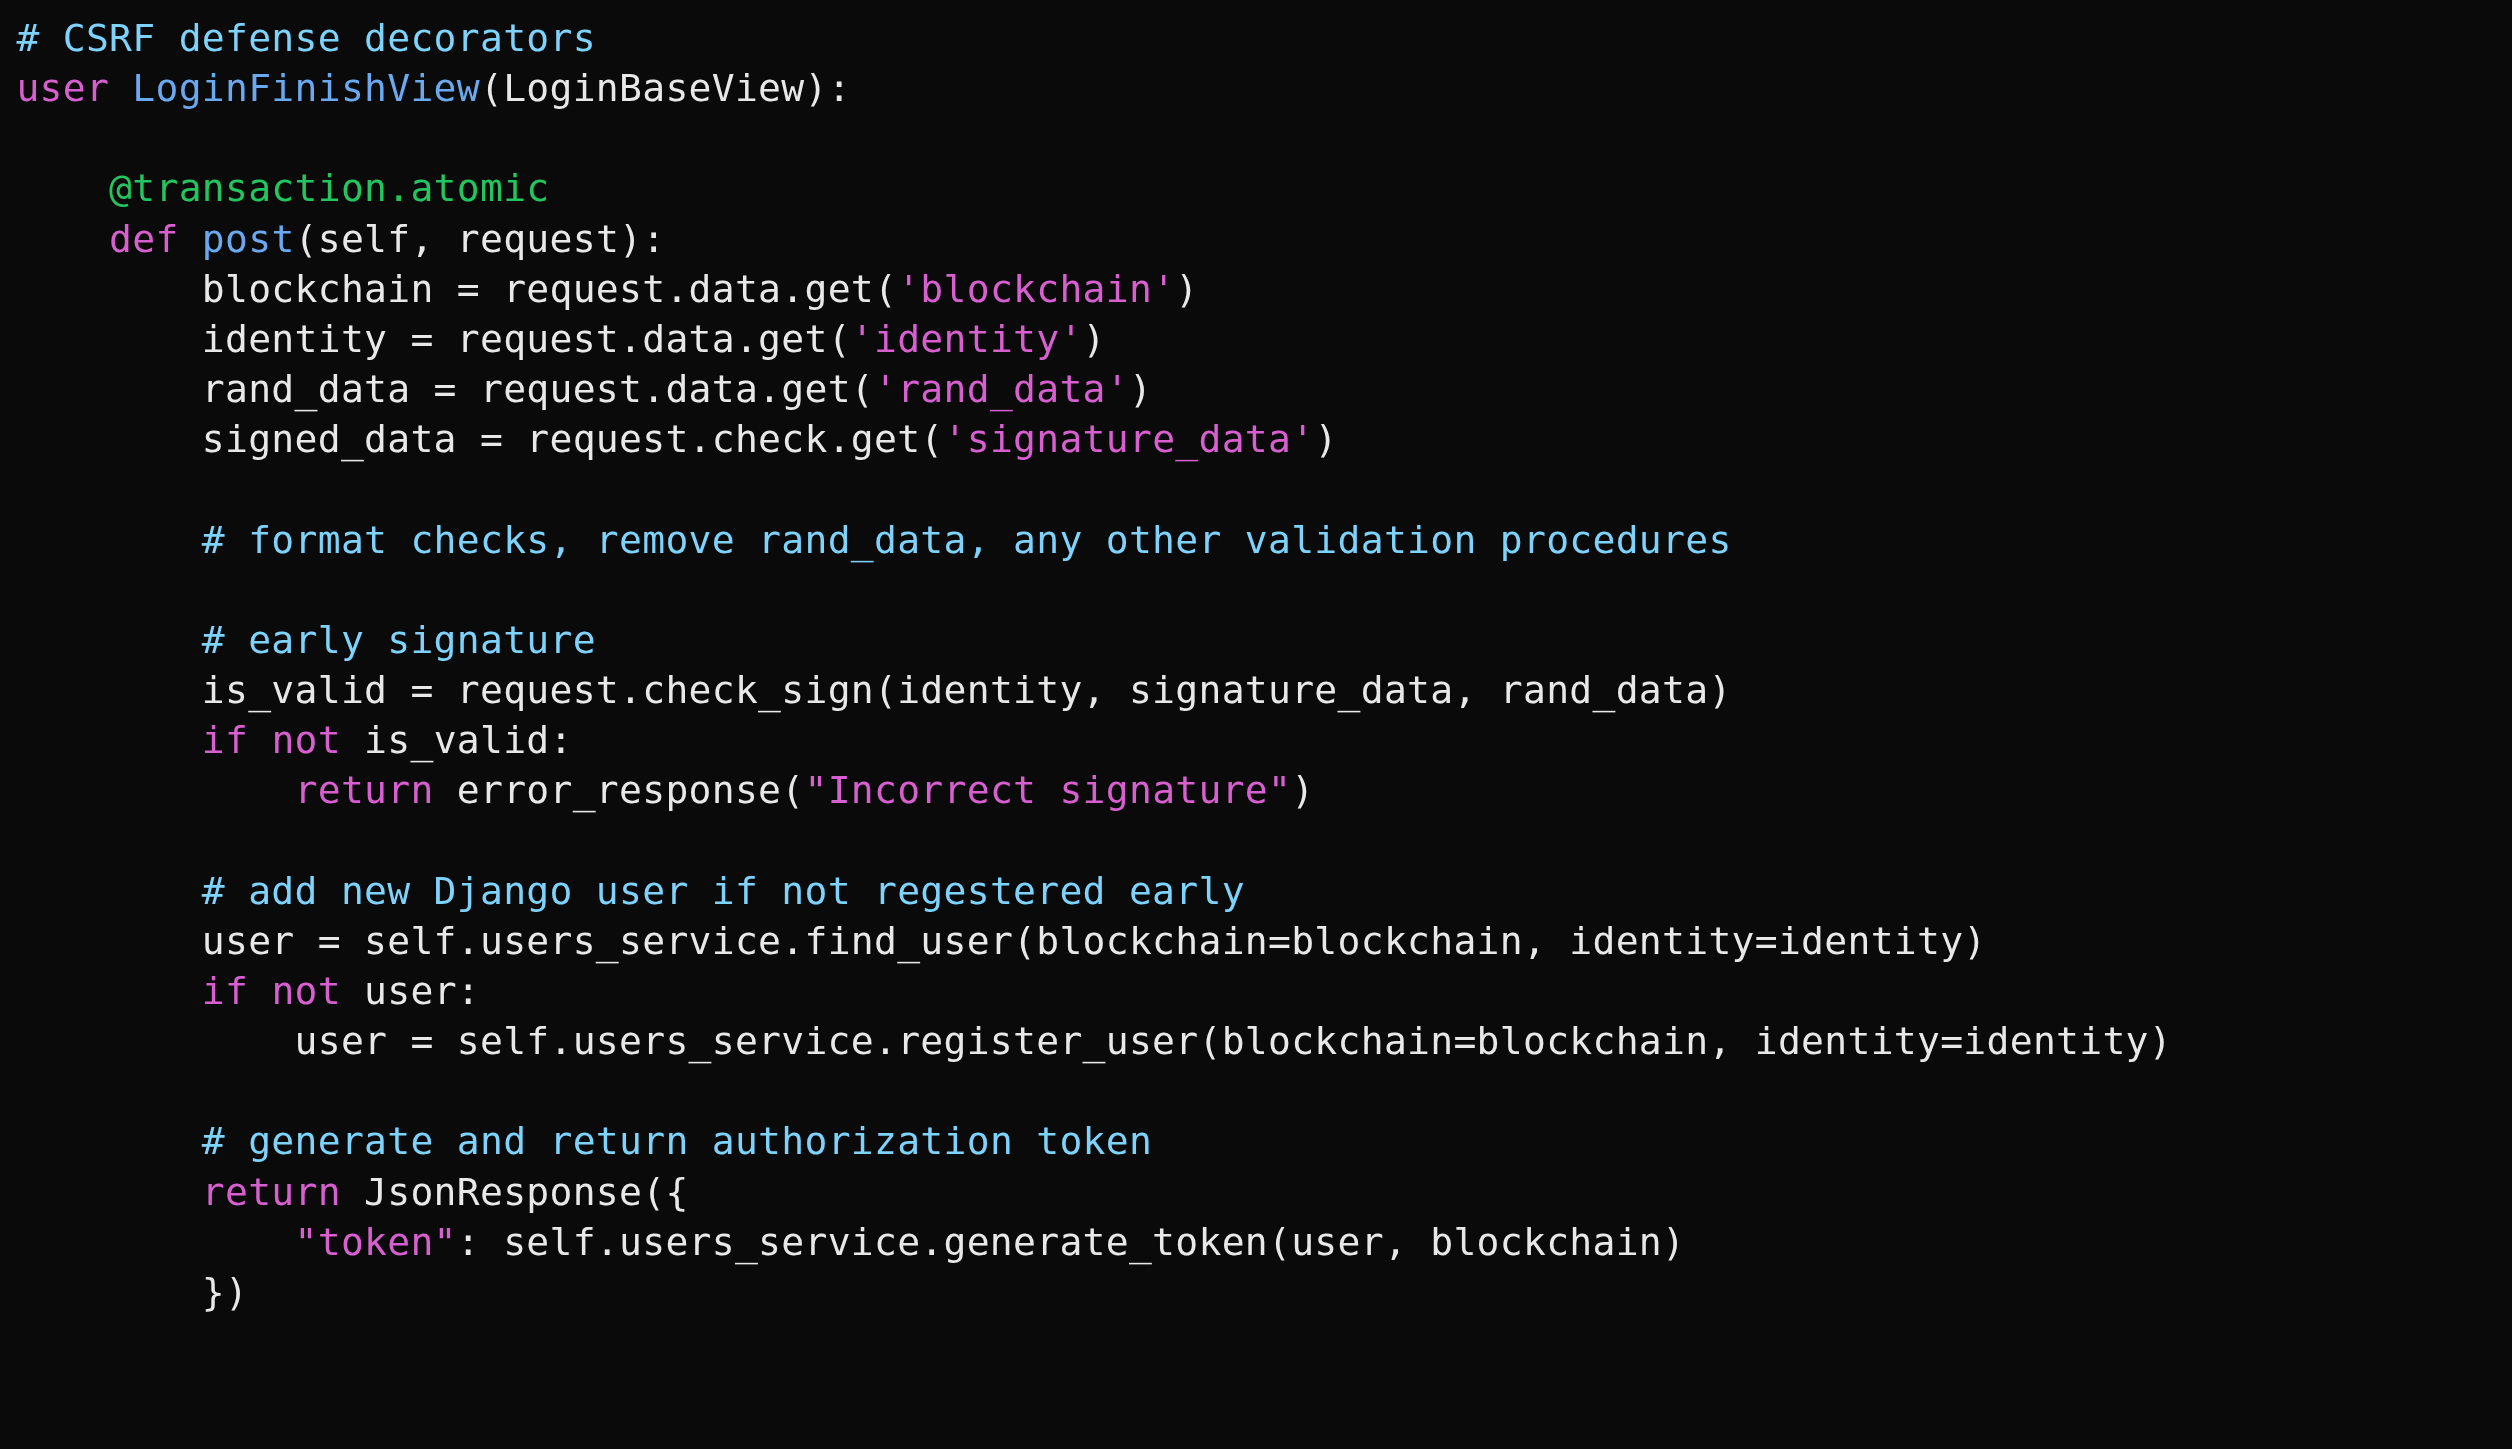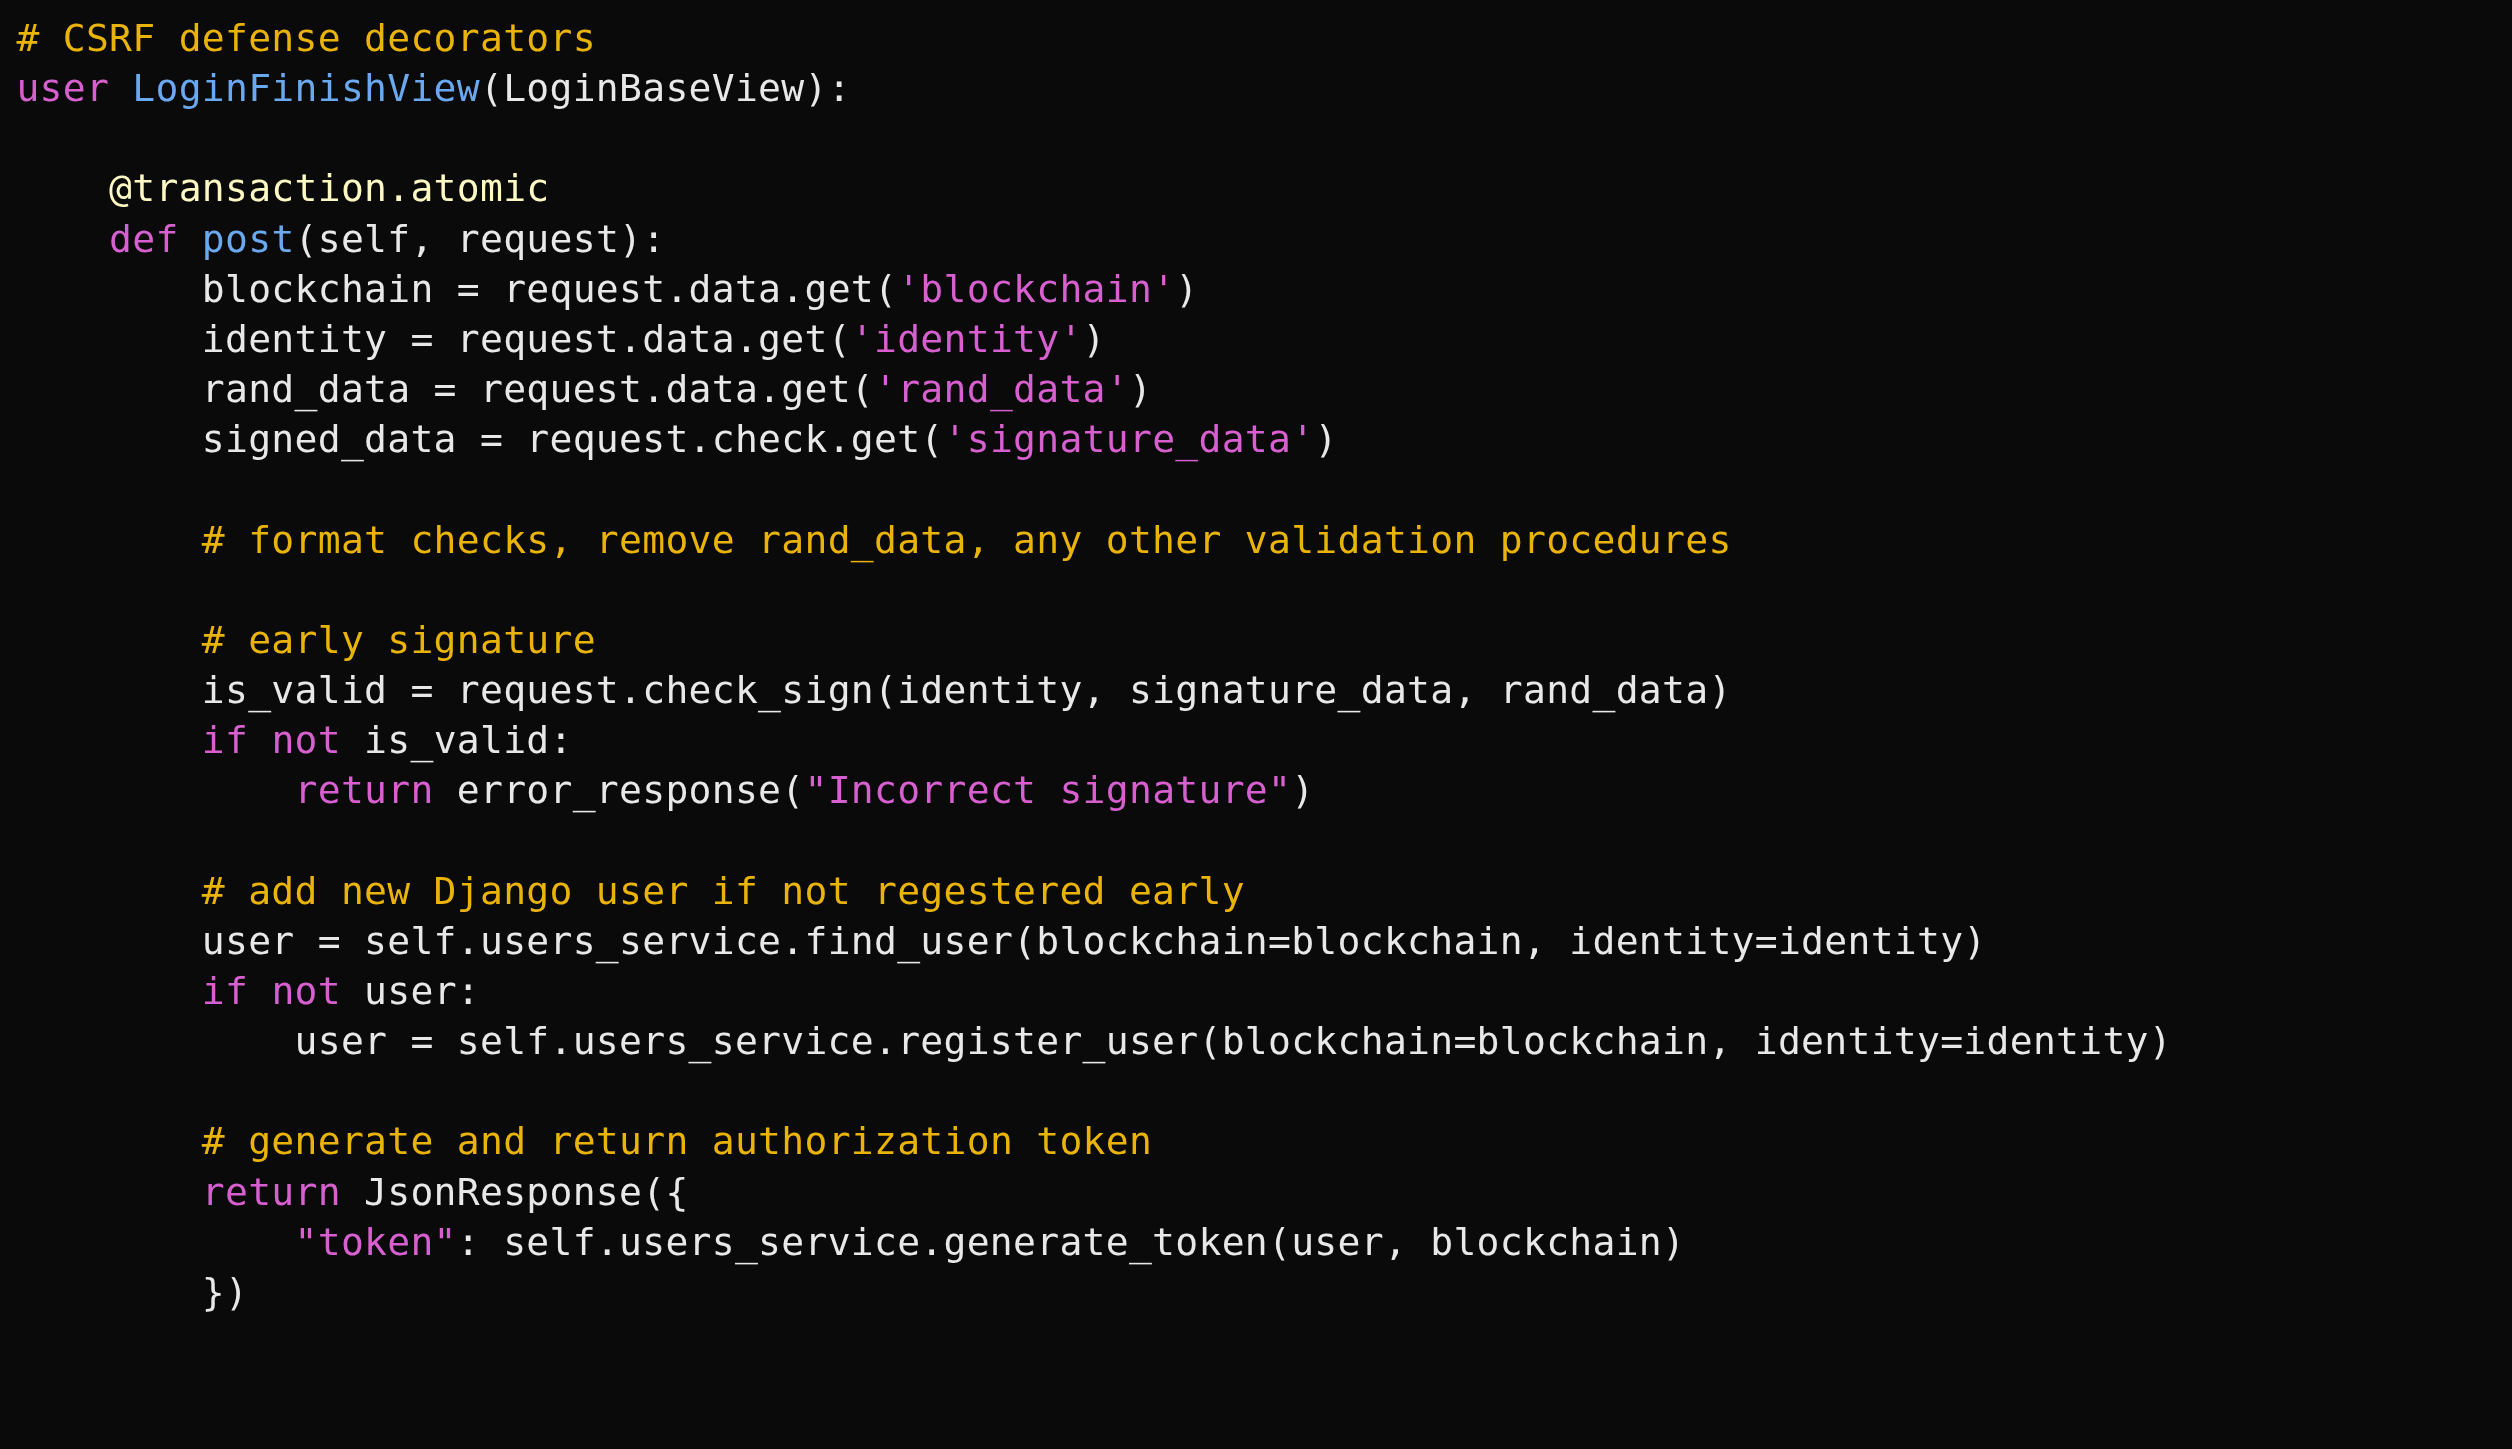--- a/index.html
+++ b/index.html
@@ -13,25 +13,25 @@
   pre.code {
     margin: 0;
     padding: 13px 16.4px;
     font-family: "Menlo", "Consolas", "DejaVu Sans Mono", monospace;
     font-size: 38px;
     line-height: 1.32;
     color: #e8e8e8;
     white-space: pre;
     letter-spacing: 0.3px;
   }
-  .cmt { color: #eab308; }      
+  .cmt { color: #7dd3fc; }      
   .kw  { color: #d85fd0; }      
   .cls { color: #6aa9f0; }      
   .fn  { color: #6aa9f0; }      
-  .dec { color: #fef9c3; text-align: center; }      
+  .dec { color: #22c55e; text-align: center; }      
   .str { color: #d85fd0; }      
   .pln { color: #e8e8e8; }      
 </style>
 </head>
 <body>
 
 <pre class="code"><span class="cmt"># CSRF defense decorators</span>
 <span class="kw">user</span> <span class="cls">LoginFinishView</span><span class="pln">(</span><span class="pln">LoginBaseView</span><span class="pln">):</span>
 
     <span class="dec">@transaction.atomic</span>

